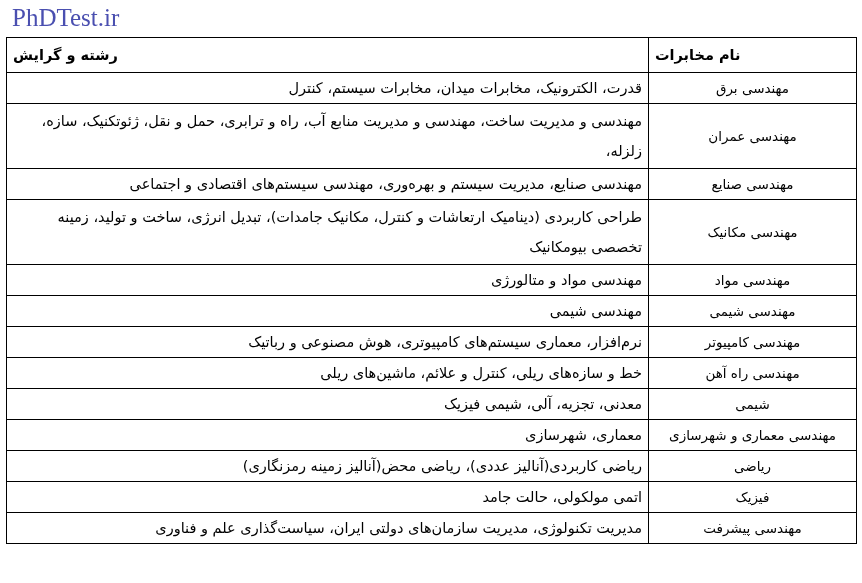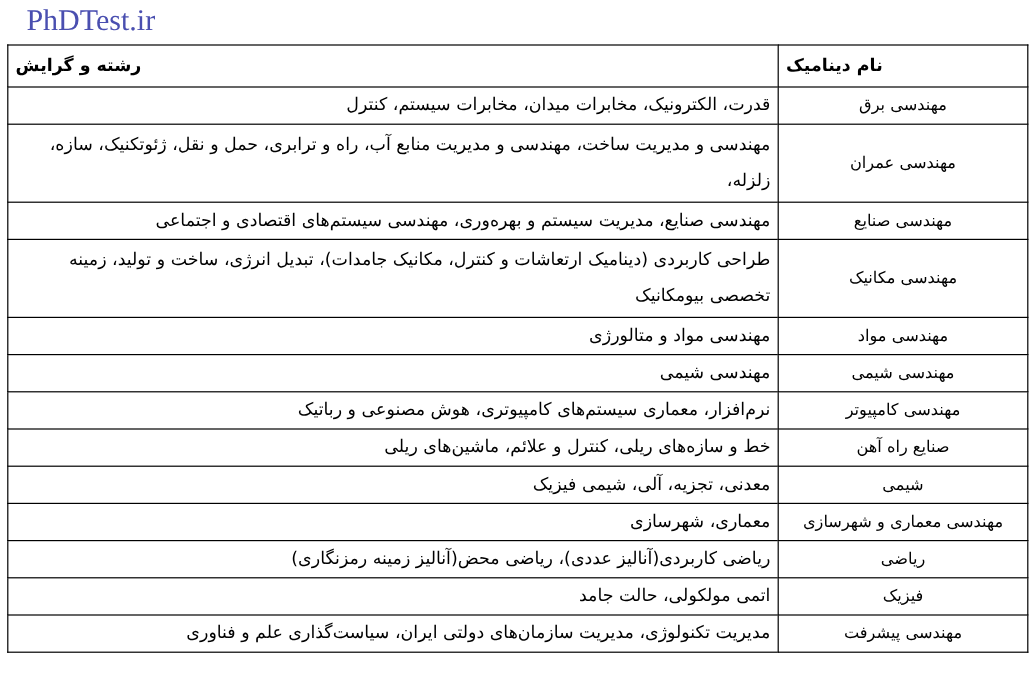--- a/index.html
+++ b/index.html
@@ -1,18 +1,18 @@
 <!DOCTYPE html>
 <html><head>
 <meta charset="utf-8">
 <style>
   html, body { margin: 0; padding: 0; background: #ffffff; }
   body { width: 862px; height: 583px; position: relative; overflow: hidden;
          font-family: "DejaVu Sans", sans-serif; }
-  .brand { position: absolute; left: 22px; top: 3px; font-family: "Liberation Serif", serif;
+  .brand { position: absolute; left: 12px; top: 3px; font-family: "Liberation Serif", serif;
            font-size: 25px; color: #4a4fb0; letter-spacing: 0px; line-height: 30px; }
   table.main { position: absolute; left: 6px; top: 37px; width: 851px;
                border-collapse: collapse; direction: rtl; table-layout: fixed; }
   table.main td, table.main th { border: 1.5px solid #000; padding: 0 6px; color: #000; }
   col.c-fac { width: 208px; }
   th { font-weight: bold; font-size: 14.5px; height: 34px; text-align: left; }
   td.fac { font-weight: normal; font-size: 13.5px; text-align: center; vertical-align: middle; white-space: nowrap; }
   td.fld { font-size: 14.5px; text-align: right; vertical-align: middle; line-height: 30px; }
   tr.h1 td { height: 30px; }
   tr.h2 td { height: 64px; }
@@ -22,21 +22,21 @@
 
 <div class="brand">PhDTest.ir</div>
 
 <table class="main">
   <colgroup>
       <col class="c-fac">
       <col>
     </colgroup>
   <thead>
     <tr>
-      <th>نام دینامیک</th>
+      <th>نام مخابرات</th>
       <th>رشته و گرایش</th>
     </tr>
   </thead>
   <tbody id="rows">
       <tr class="h1">
         <td class="fac">مهندسی برق</td>
         <td class="fld">قدرت، الکترونیک، مخابرات میدان، مخابرات سیستم، کنترل</td>
       </tr>
       <tr class="h2">
         <td class="fac">مهندسی عمران</td>
@@ -56,21 +56,21 @@
       </tr>
       <tr class="h1">
         <td class="fac">مهندسی شیمی</td>
         <td class="fld">مهندسی شیمی</td>
       </tr>
       <tr class="h1">
         <td class="fac">مهندسی کامپیوتر</td>
         <td class="fld">نرم‌افزار، معماری سیستم‌های کامپیوتری، هوش مصنوعی و رباتیک</td>
       </tr>
       <tr class="h1">
-        <td class="fac">صنایع راه آهن</td>
+        <td class="fac">مهندسی راه آهن</td>
         <td class="fld">خط و سازه‌های ریلی، کنترل و علائم، ماشین‌های ریلی</td>
       </tr>
       <tr class="h1">
         <td class="fac">شیمی</td>
         <td class="fld">معدنی، تجزیه، آلی، شیمی فیزیک</td>
       </tr>
       <tr class="h1">
         <td class="fac">مهندسی معماری و شهرسازی</td>
         <td class="fld">معماری، شهرسازی</td>
       </tr>

